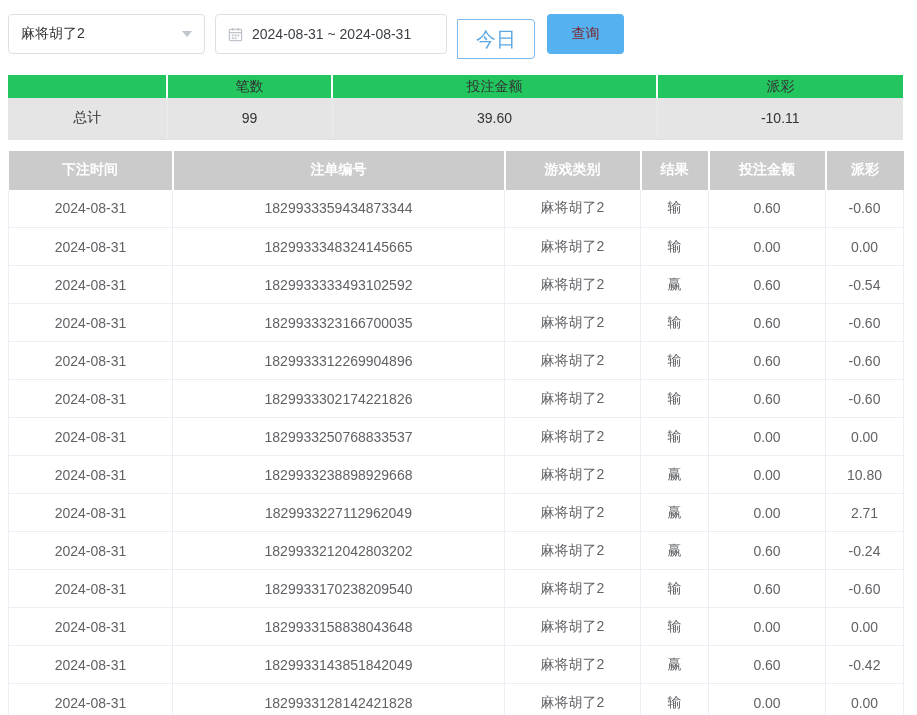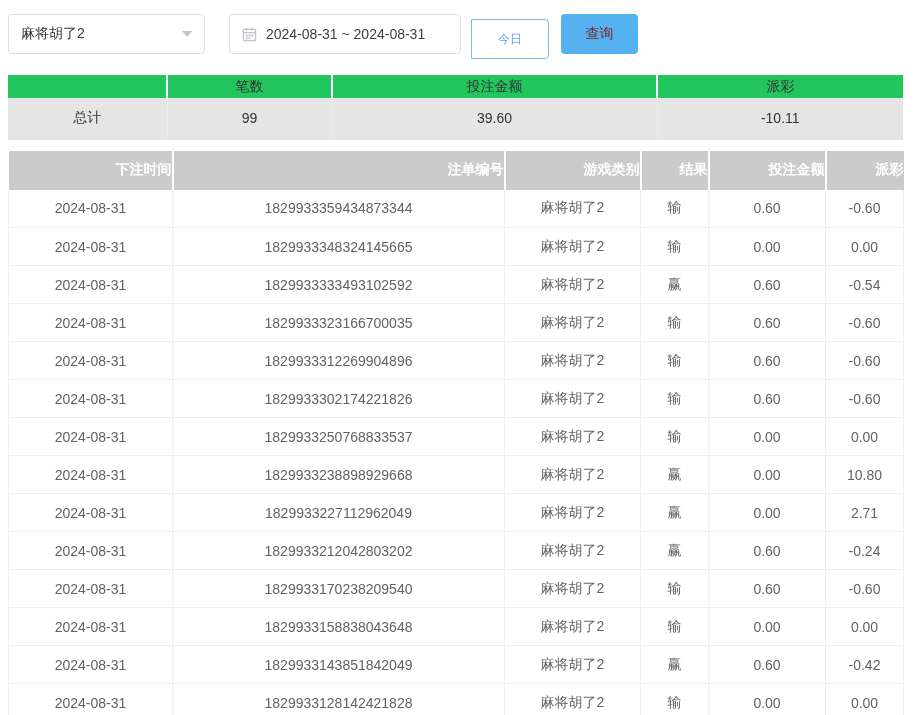--- a/index.html
+++ b/index.html
@@ -36,33 +36,33 @@
     border-top: 6px solid #c0c4cc;
     display: inline-block;
   }
   .date-box {
     width: 232px; height: 40px;
     border: 1px solid #dcdfe6;
     border-radius: 4px;
     display: flex; align-items: center;
     gap: 9px;
     padding: 11px 12px;
-    margin-left: 24px;
+    margin-left: 10px;
     background: #fff;
     cursor: pointer;
     color: #3b3f45;
   }
   .cal-icon { flex: 0 0 auto; }
   .btn-group { display: flex; margin-left: 10px; }
   .qbtn {
     width: 78px; height: 40px;
     background: #fff;
     border: 1px solid #dcdfe6;
     color: #c0c4cc;
-    font-size: 12px;
+    font-size: 20px;
     font-family: inherit;
     cursor: pointer;
     margin-left: -1px;
     position: relative;
     margin-top: 10px;
   }
   .qbtn:first-child { border-radius: 4px 0 0 4px; margin-left: 0; }
   .qbtn:last-child { border-radius: 0 4px 4px 0; }
   .qbtn.active {
     border-color: var(--accent-border, #7cb9ec);
@@ -109,21 +109,21 @@
   
   .bets {
     width: 895px;
     margin: 11px 14px 0 8px;
   }
   .bets th {
     height: 39px;
     background: var(--header-gray, #cbcbcb);
     color: #ffffff;
     font-weight: bold;
-    text-align: right;
+    text-align: center;
     border-left: 2px solid #ffffff;
   }
   .bets th:first-child { border-left: none; }
   .bets td {
     height: 38px;
     text-align: center;
     color: #606266;
     border-bottom: 1px solid #ebeef5;
     border-right: 1px solid #ebeef5;
     background: #fff;

